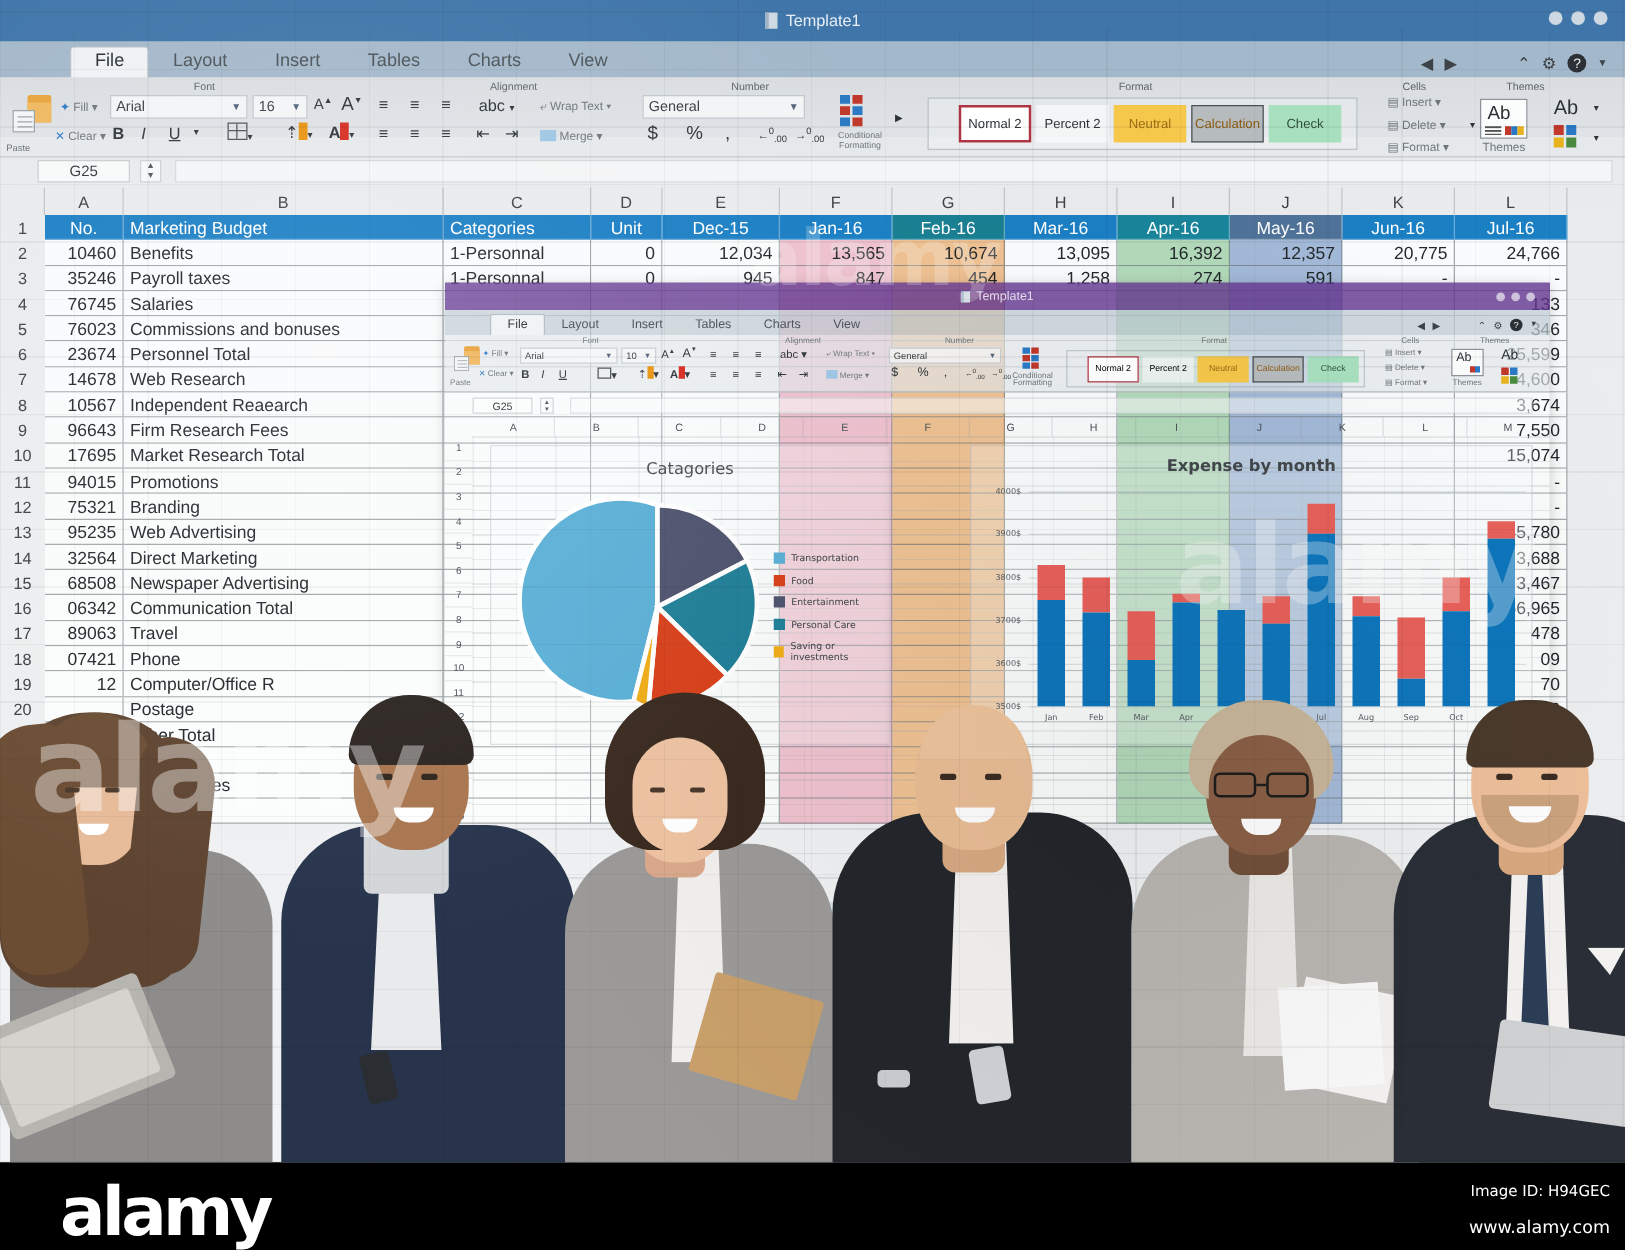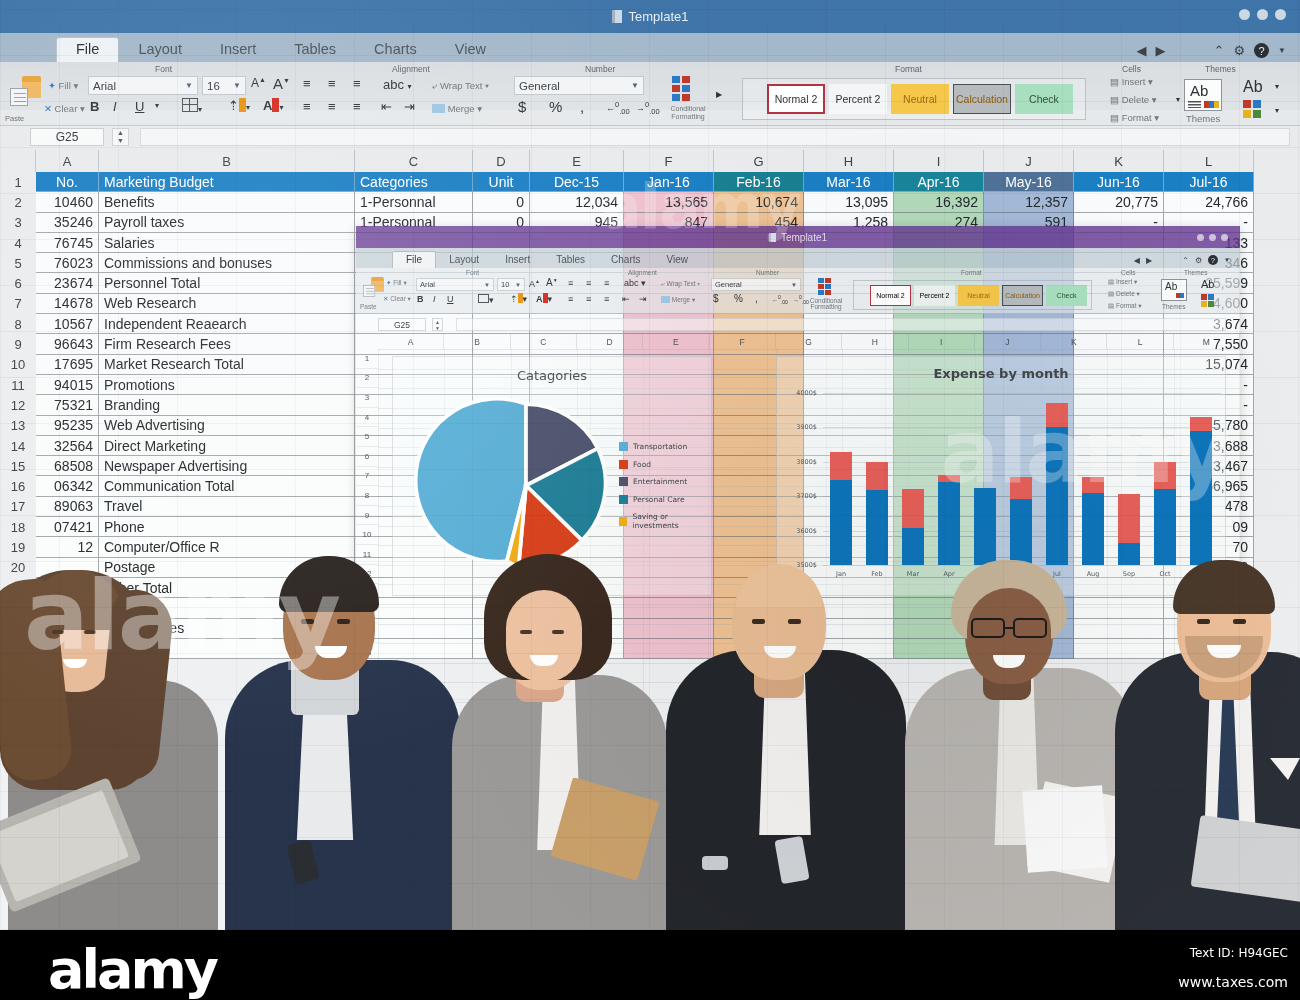--- a/index.html
+++ b/index.html
@@ -1162,15 +1162,15 @@
   <div class="wm" style="left:940px;top:400px;font-size:88px;color:rgba(255,255,255,.30)">alamy</div>
   <div class="wm" style="left:600px;top:170px;font-size:62px;color:rgba(255,255,255,.22)">alamy</div>
 
   <div class="brick"></div>
   <div class="brick2"></div>
   <div class="grain"></div>
 </div>
 
 <div id="footer">
   <div class="alamy-logo">alamy</div>
-  <div class="f-id">Text ID: H94GEC</div>
-  <div class="f-url">www.taxes.com</div>
+  <div class="f-id">Image ID: H94GEC</div>
+  <div class="f-url">www.alamy.com</div>
 </div>
 
 </body></html>

